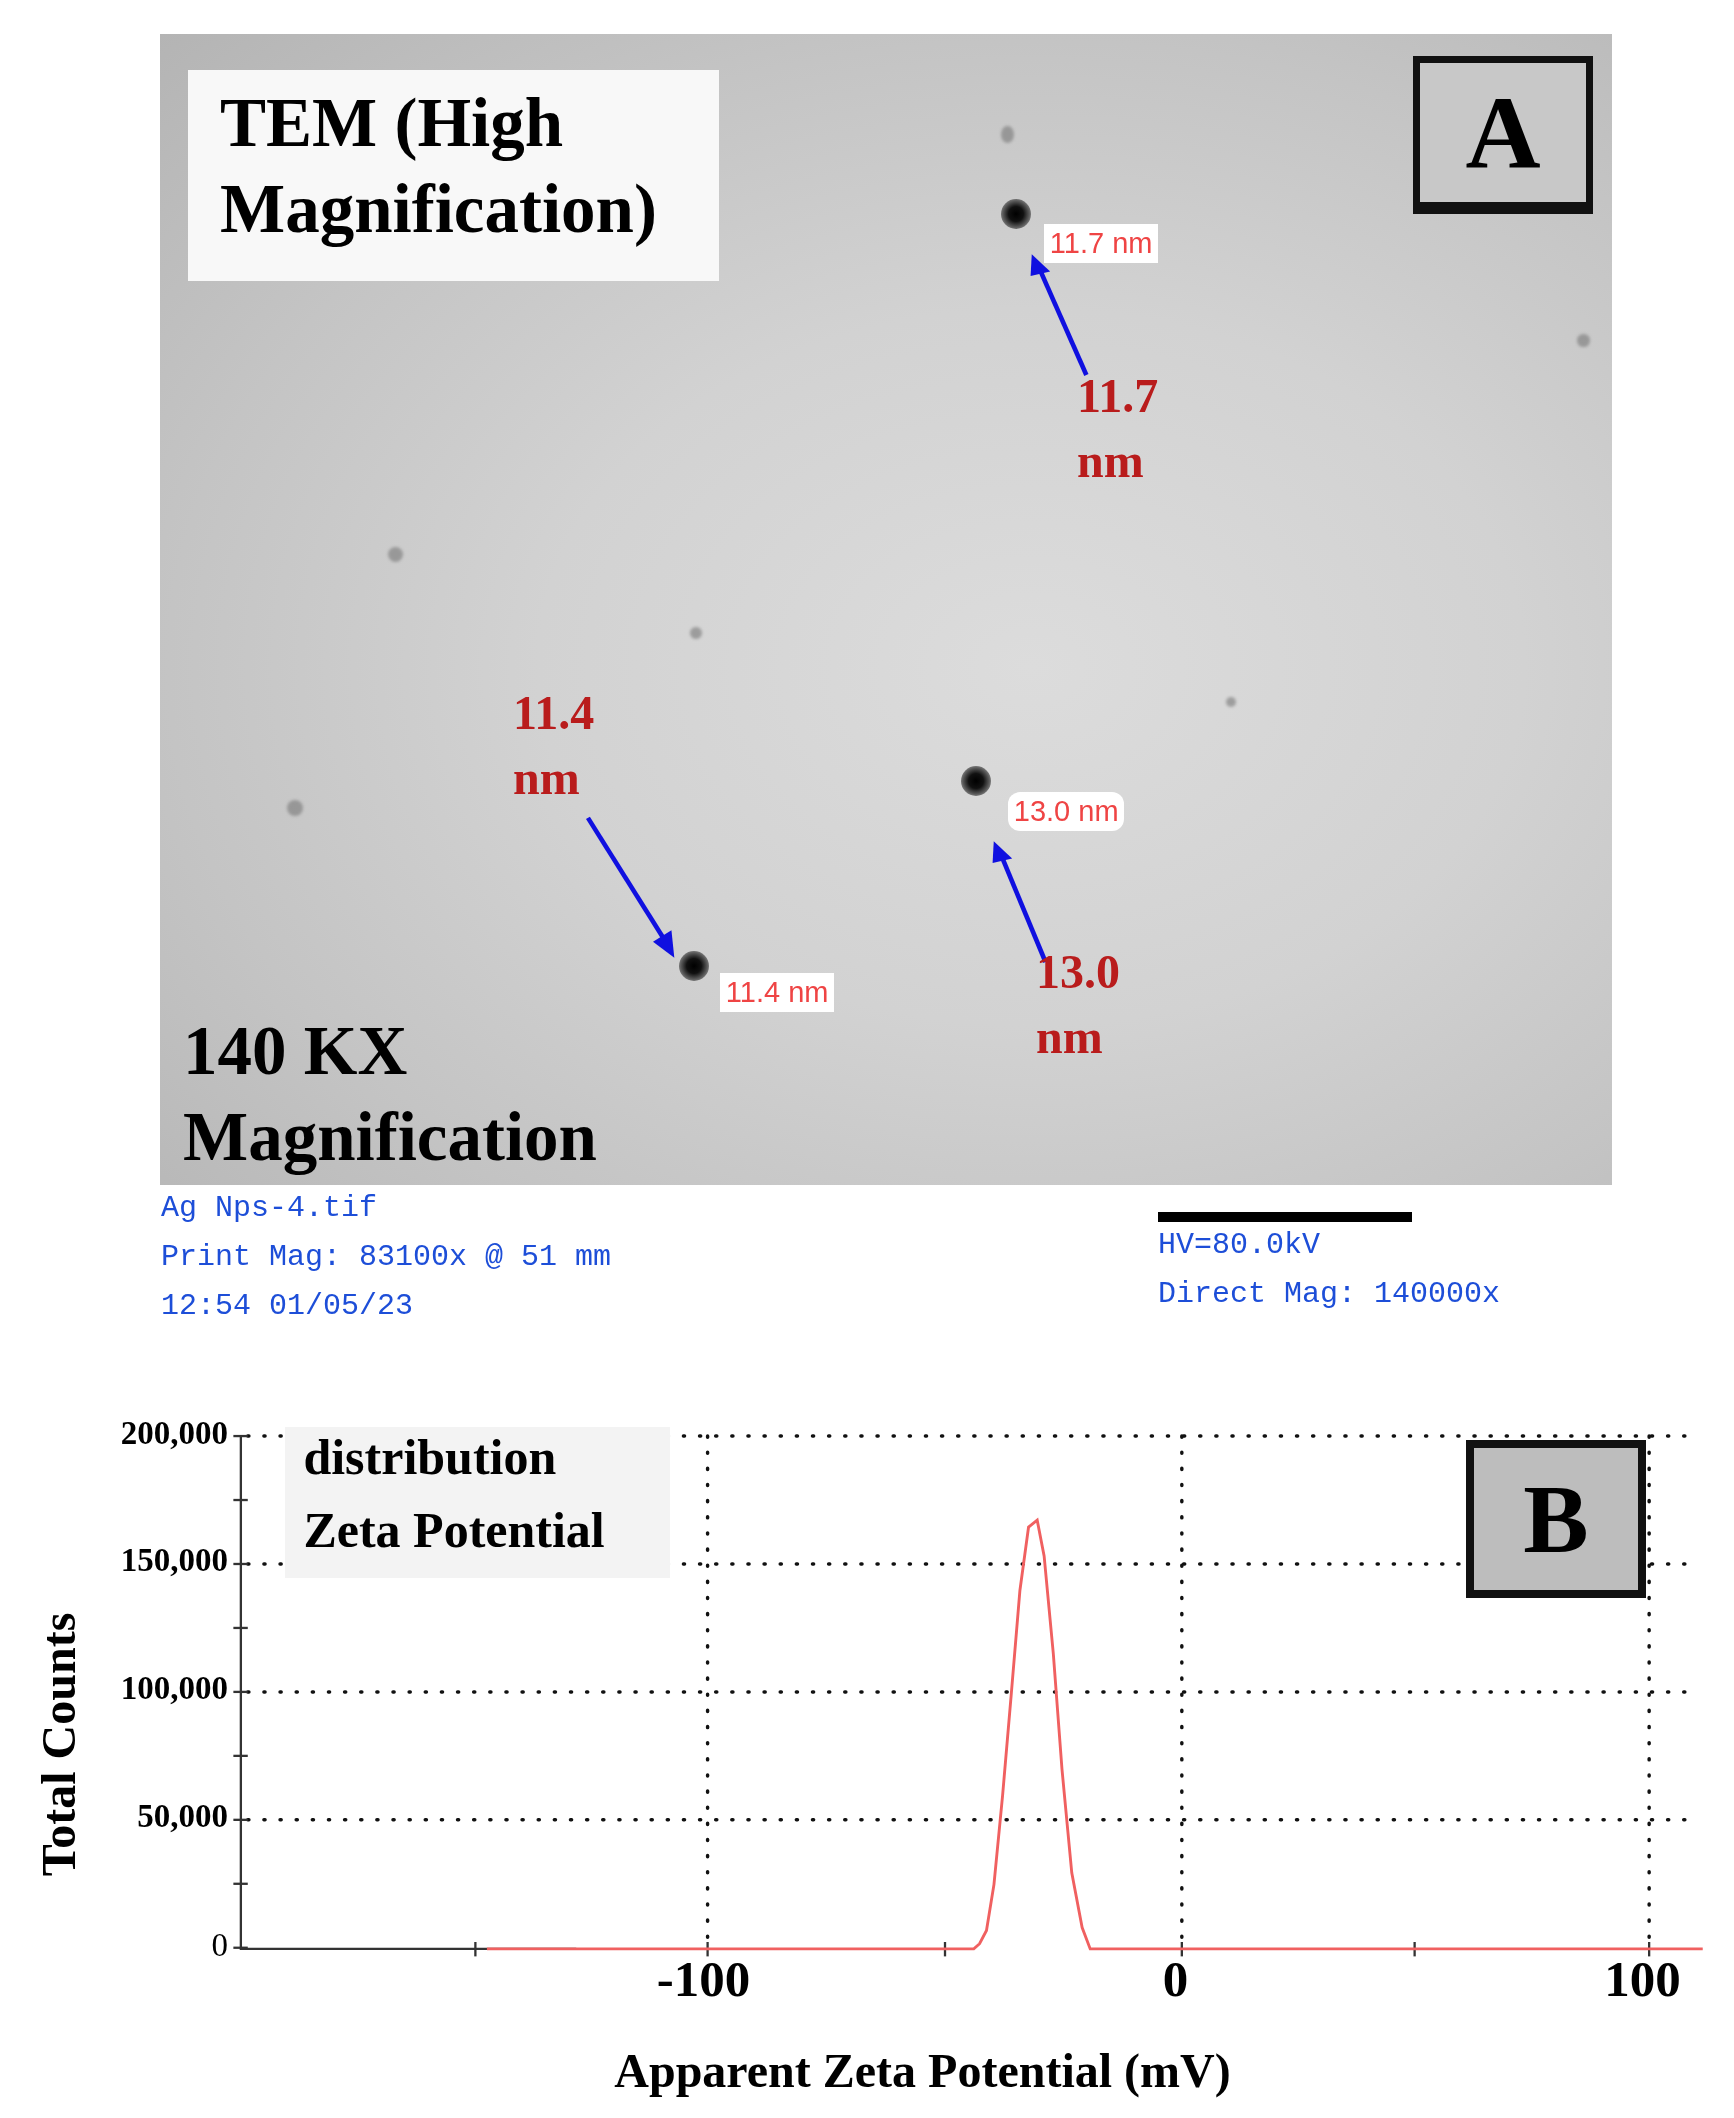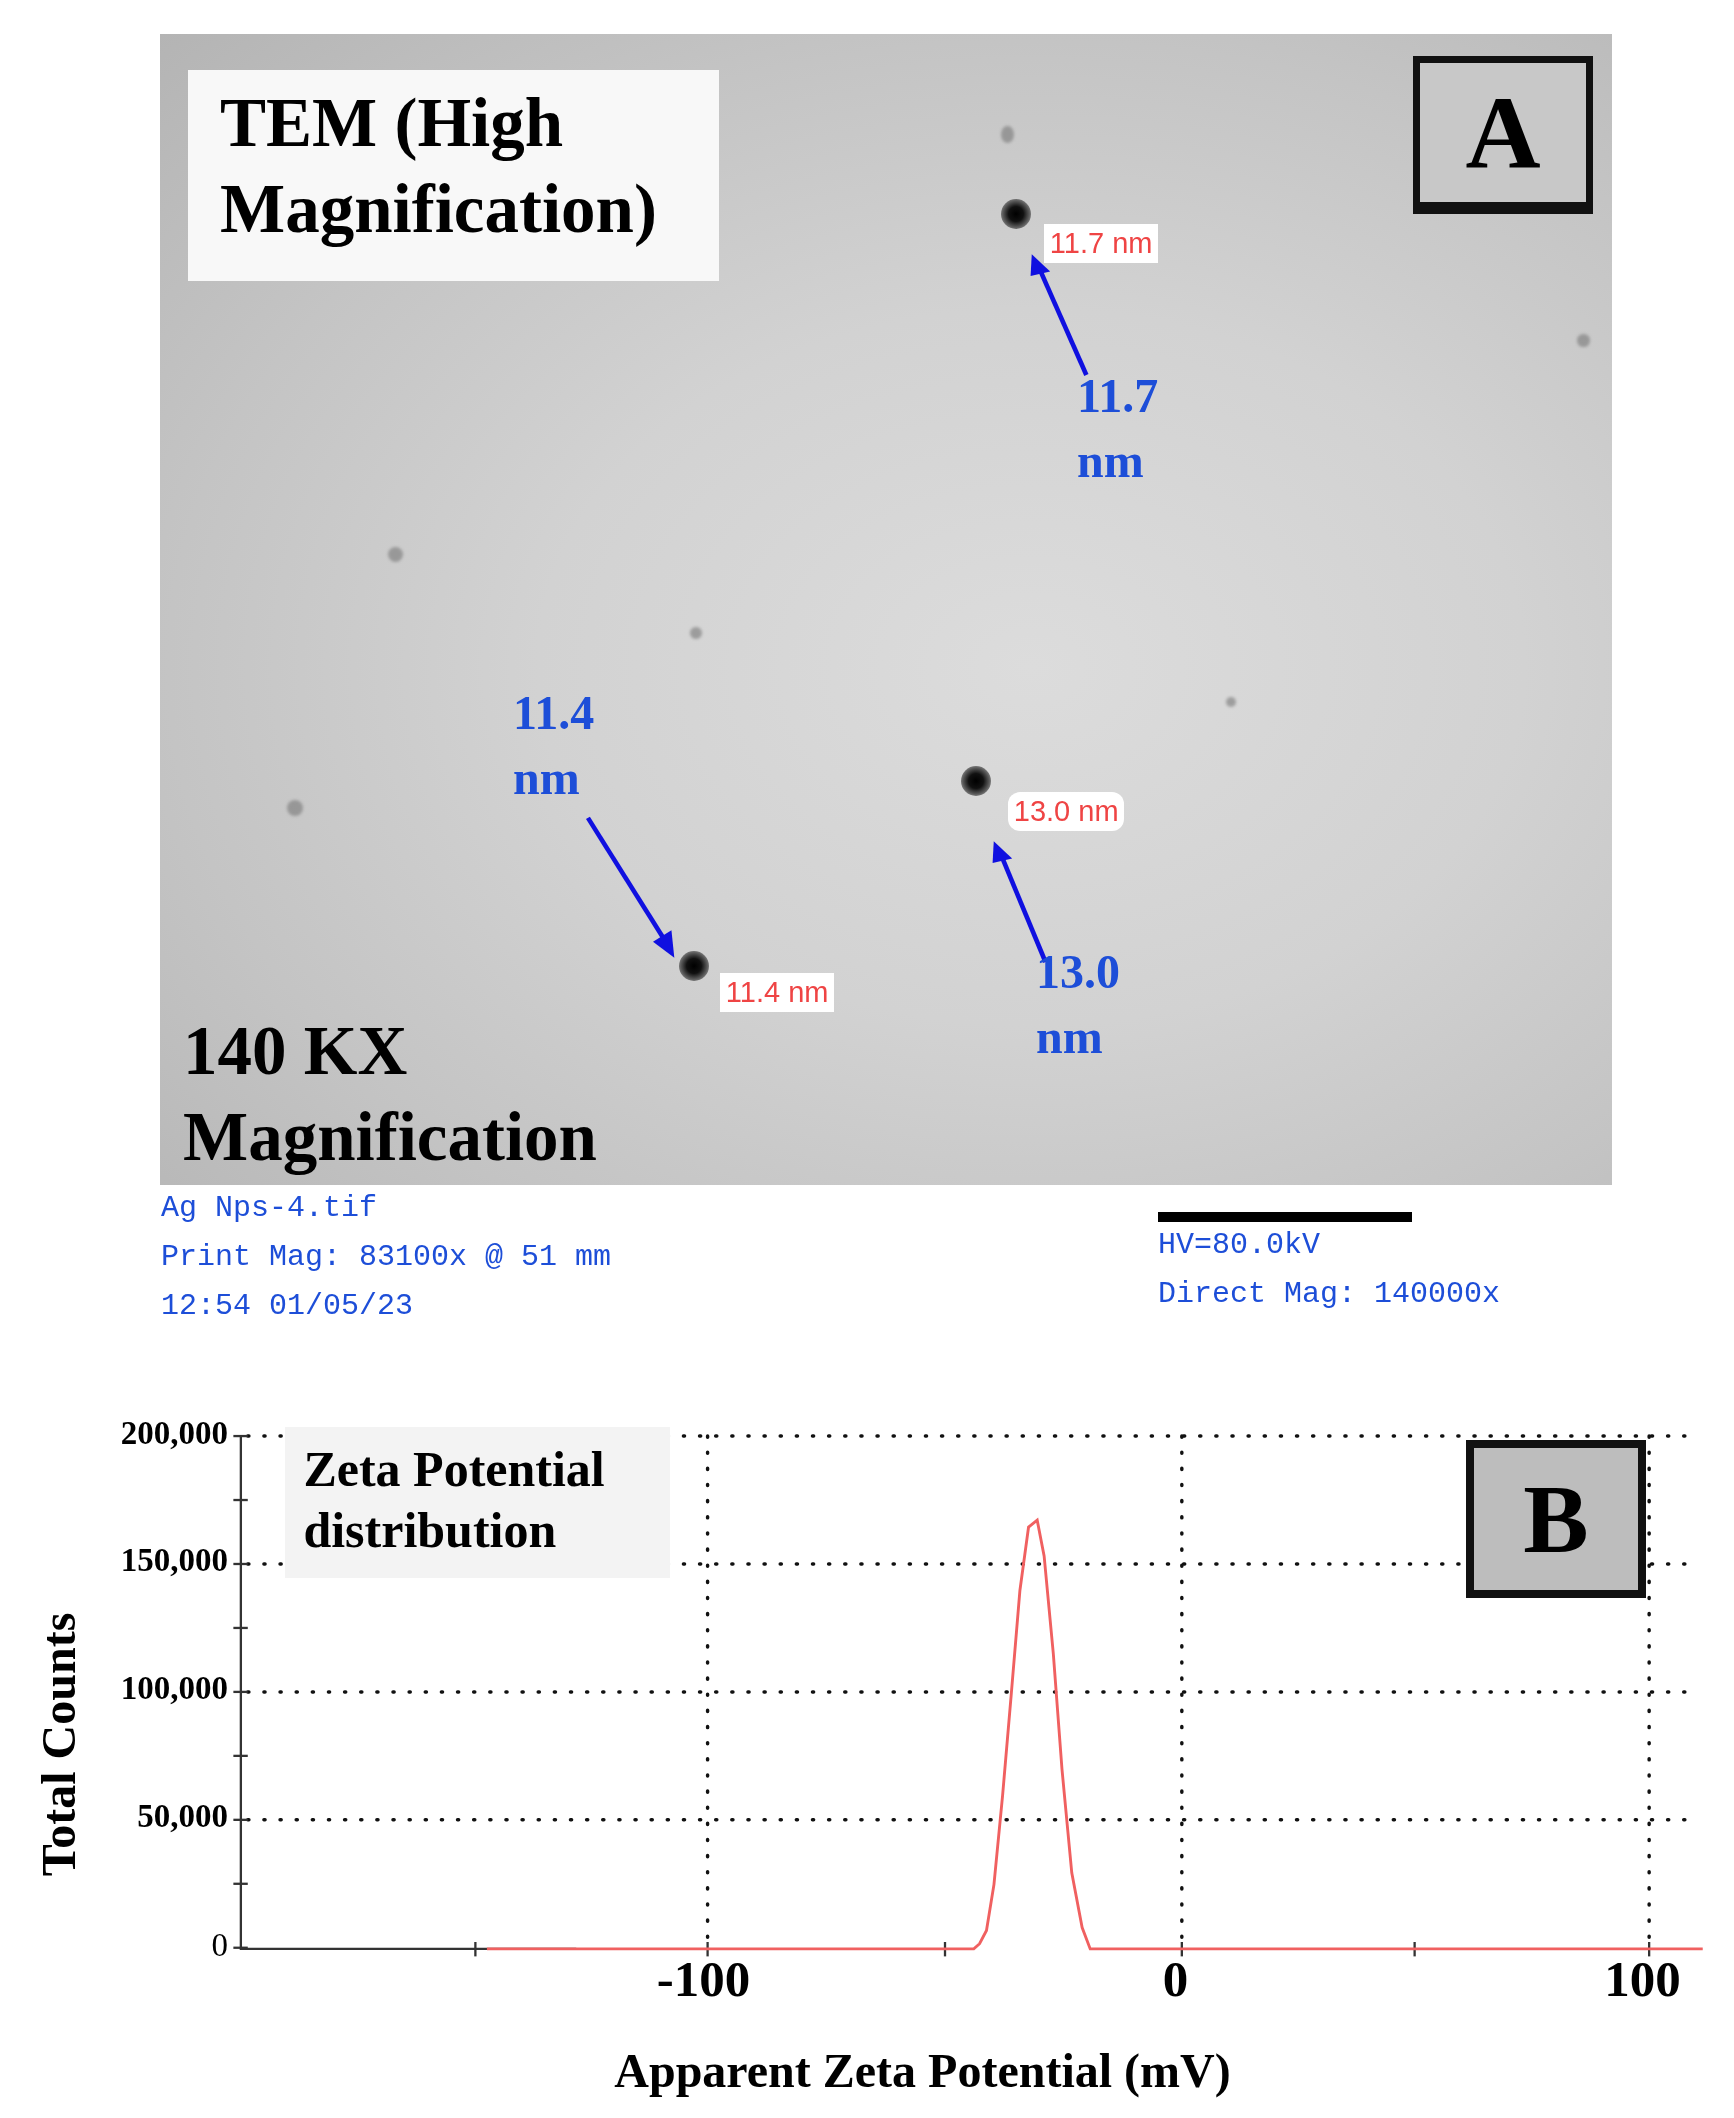--- a/index.html
+++ b/index.html
@@ -5,21 +5,21 @@
   html,body{margin:0;padding:0;background:#fff;}
   body{width:1735px;height:2119px;position:relative;overflow:hidden;font-family:"Liberation Serif",serif;}
   .abs{position:absolute;}
   
   #tem{left:160px;top:34px;width:1452px;height:1151px;
     background:radial-gradient(ellipse at 60% 55%,#dcdcdc 0%,#d2d2d2 40%,#c4c4c4 70%,#b4b4b4 100%);}
   .speck{position:absolute;border-radius:50%;background:#777;filter:blur(1.7px);opacity:.6;}
   .particle{position:absolute;width:30px;height:30px;border-radius:50%;
     background:radial-gradient(circle,#000 0%,#111 35%,#555 60%,rgba(120,120,120,0) 100%);}
   .mlabel{position:absolute;background:#fff;font-family:Liberation Sans, sans-serif;font-size:29px;color:#ef4444;padding:3.5px 5.8px;line-height:1.1;}
-  .blue{position:absolute;color:#1d4ed8;font-weight:bold;font-size:48px;line-height:65px;text-align:left;}
+  .blue{position:absolute;color:#b91c1c;font-weight:bold;font-size:48px;line-height:65px;text-align:left;}
   .titlebox{left:188px;top:70px;width:531px;height:211px;background:#f8f8f8;}
   .titlebox span{display:block;font-weight:bold;font-size:69px;line-height:86px;padding-left:32px;color:#000;}
   .titlebox .l1{padding-top:10px;}
   .Abox{left:1413px;top:56px;width:180px;height:158px;border:7px solid #111;border-bottom-width:12.7px;background:#c8c8c8;box-sizing:border-box;
     display:flex;align-items:center;justify-content:center;font-weight:bold;font-size:104px;}
   .mag{left:183px;top:1008px;font-weight:bold;font-size:69px;line-height:86px;color:#000;}
   .meta{font-family:"Liberation Mono",monospace;font-size:30px;color:#1d4ed8;line-height:49px;}
   
   .ytick{position:absolute;font-weight:bold;font-size:33px;text-align:right;width:150px;}
   .xtick{position:absolute;font-weight:bold;font-size:51px;text-align:center;width:173px;}
@@ -126,22 +126,22 @@
     <line x1="1228" y1="3370" x2="1228" y2="3395"></line>
     <line x1="1640" y1="3370" x2="1640" y2="3395"></line>
     <line x1="2051" y1="3370" x2="2051" y2="3395"></line>
     <line x1="2455" y1="3370" x2="2455" y2="3395"></line>
     <line x1="2862" y1="3370" x2="2862" y2="3395"></line>
   </g>
   <polyline fill="none" stroke="#f06060" stroke-width="5" points="845,3382 1690,3382 1700,3373 1712,3350 1725,3270 1740,3115 1755,2940 1770,2760 1785,2650 1800,2638 1812,2700 1828,2870 1843,3070 1860,3250 1878,3345 1892,3382 2955,3382"></polyline>
 </svg>
 
 <div class="abs zbox">
+  <span>distribution</span>
   <span style="padding-top:11.5px">Zeta Potential</span>
-  <span>distribution</span>
 </div>
 <div class="abs Bbox">B</div>
 
 <div class="ytick" style="left:78px;top:1415px;">200,000</div>
 <div class="ytick" style="left:78px;top:1542px;">150,000</div>
 <div class="ytick" style="left:78px;top:1670px;">100,000</div>
 <div class="ytick" style="left:78px;top:1798px;">50,000</div>
 <div class="ytick" style="left:78px;top:1927px;font-weight:normal;">0</div>
 
 <div class="xtick" style="left:617px;top:1950px;">-100</div>

